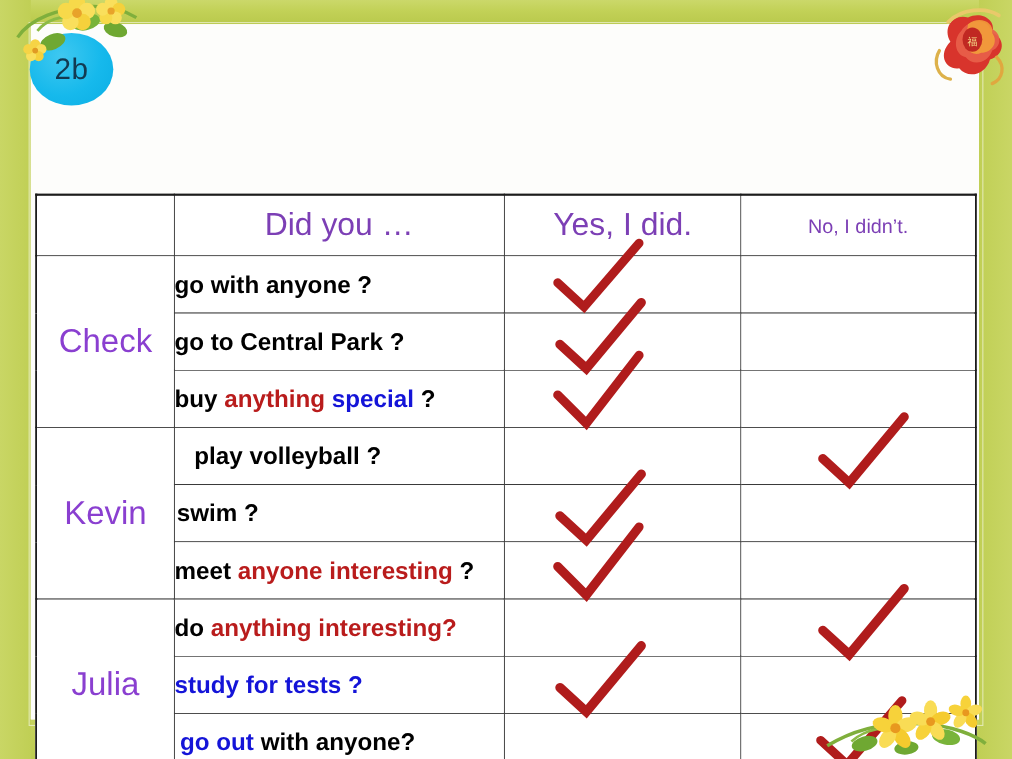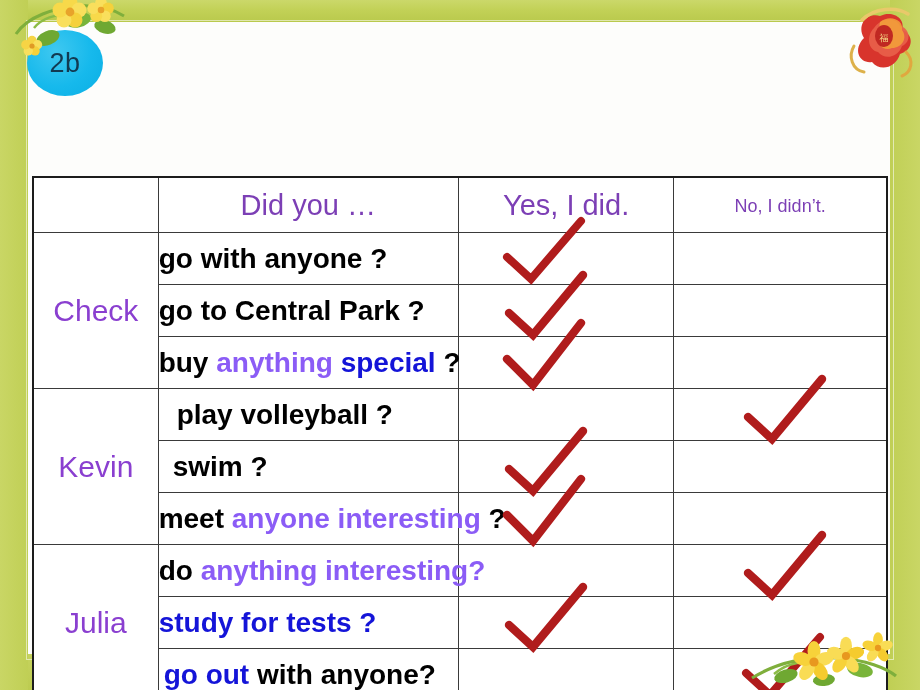--- a/index.html
+++ b/index.html
@@ -137,39 +137,39 @@
     font-size: 30px;
     text-align: center;
     white-space: nowrap;
     background: #fcfcf8;
   }
 
   
   .grp-top td { border-top: 2.5px solid #1c1c1c; }
 
   .q-cell {
-    font-size: 28px;
+    font-size: 22px;
     font-weight: bold;
     color: #000000;
     white-space: nowrap;
     padding-left: 10px;
     overflow: visible;
     position: relative;
     z-index: 4;
   }
   .q-cell .inner {
     position: relative;
     display: inline-block;
     background: transparent;
   }
   .q-cell.ctr { text-align: left; padding-left: 18px; }
-  .q-cell.ctr2 { text-align: left; padding-left: 14px; }
+  .q-cell.ctr2 { text-align: left; padding-left: 2px; }
   .q-cell.ctr3 { text-align: left; padding-left: 5px; }
 
-  .red  { color: #8b5cf6; }
+  .red  { color: #b91c1c; }
   .blue { color: #1414d8; }
 
   
   .check {
     position: absolute;
     width: 92px;
     height: 74px;
     z-index: 9;
     pointer-events: none;
   }

